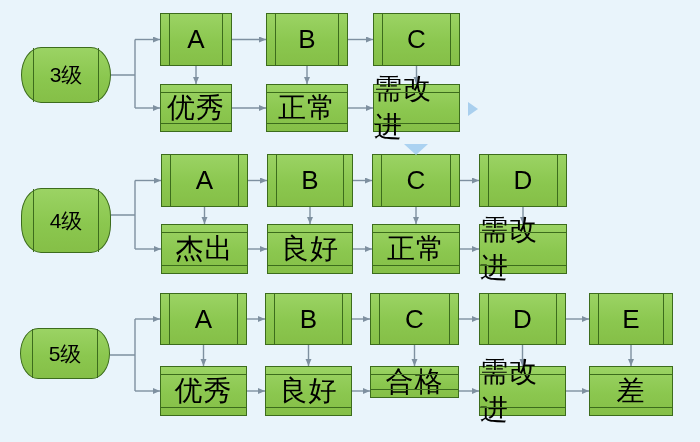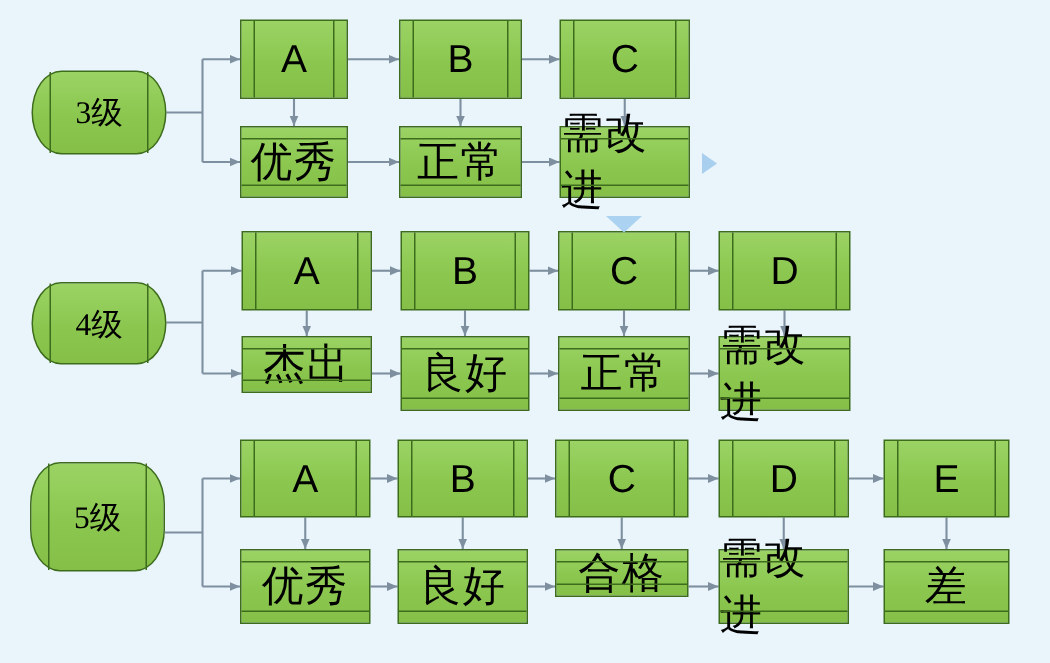--- a/index.html
+++ b/index.html
@@ -33,21 +33,21 @@
   .pbox::before { left:8px; }
   .pbox::after  { right:8px; }
   
   .hbox::before, .hbox::after {
     content:""; position:absolute; left:0; right:0; height:0;
     border-top:1.4px solid #3c6c1c;
   }
   .hbox::before { top:7px; }
   .hbox::after  { bottom:7px; }
   
-  .cyl { border-radius: 20px / 28px; font-family: Liberation Serif, serif; }
+  .cyl { border-radius: 20px / 28px; }
   .cyl::before, .cyl::after {
     content:""; position:absolute; top:0; bottom:0; width:0;
     border-left:1.4px solid #3c6c1c;
   }
   .cyl::before { left:11px; }
   .cyl::after  { right:11px; }
 
   .letter { font-size:26px; }
   .rating { font-size:28px; letter-spacing:1px; }
   .srctxt { font-size:21px; }
@@ -121,33 +121,33 @@
   <div class="node cyl srctxt" style="left:21px;top:47px;width:90px;height:56px">3级</div>
 
   <div class="node pbox letter" style="left:160px;top:13px;width:72px;height:53px">A</div>
   <div class="node pbox letter" style="left:266px;top:13px;width:82px;height:53px">B</div>
   <div class="node pbox letter" style="left:373px;top:13px;width:87px;height:53px">C</div>
 
   <div class="node hbox rating" style="left:160px;top:84px;width:72px;height:48px">优秀</div>
   <div class="node hbox rating" style="left:266px;top:84px;width:82px;height:48px">正常</div>
   <div class="node hbox rating" style="left:373px;top:84px;width:87px;height:48px">需改进</div>
 
-  <div class="node cyl srctxt" style="left:21px;top:188px;width:90px;height:55px">4级</div>
+  <div class="node cyl srctxt" style="left:21px;top:188px;width:90px;height:65px">4级</div>
 
   <div class="node pbox letter" style="left:161px;top:154px;width:87px;height:53px">A</div>
   <div class="node pbox letter" style="left:267px;top:154px;width:86px;height:53px">B</div>
   <div class="node pbox letter" style="left:372px;top:154px;width:88px;height:53px">C</div>
   <div class="node pbox letter" style="left:479px;top:154px;width:88px;height:53px">D</div>
 
-  <div class="node hbox rating" style="left:161px;top:224px;width:87px;height:38px">杰出</div>
+  <div class="node hbox rating" style="left:161px;top:224px;width:87px;height:50px">杰出</div>
   <div class="node hbox rating" style="left:267px;top:224px;width:86px;height:50px">良好</div>
   <div class="node hbox rating" style="left:372px;top:224px;width:88px;height:50px">正常</div>
   <div class="node hbox rating" style="left:479px;top:224px;width:88px;height:50px">需改进</div>
 
-  <div class="node cyl srctxt" style="left:20px;top:308px;width:90px;height:73px">5级</div>
+  <div class="node cyl srctxt" style="left:20px;top:328px;width:90px;height:51px">5级</div>
 
   <div class="node pbox letter" style="left:160px;top:293px;width:87px;height:52px">A</div>
   <div class="node pbox letter" style="left:265px;top:293px;width:87px;height:52px">B</div>
   <div class="node pbox letter" style="left:370px;top:293px;width:89px;height:52px">C</div>
   <div class="node pbox letter" style="left:479px;top:293px;width:87px;height:52px">D</div>
   <div class="node pbox letter" style="left:589px;top:293px;width:84px;height:52px">E</div>
 
   <div class="node hbox rating" style="left:160px;top:366px;width:87px;height:50px">优秀</div>
   <div class="node hbox rating" style="left:265px;top:366px;width:87px;height:50px">良好</div>
   <div class="node hbox rating" style="left:370px;top:366px;width:89px;height:32px">合格</div>

